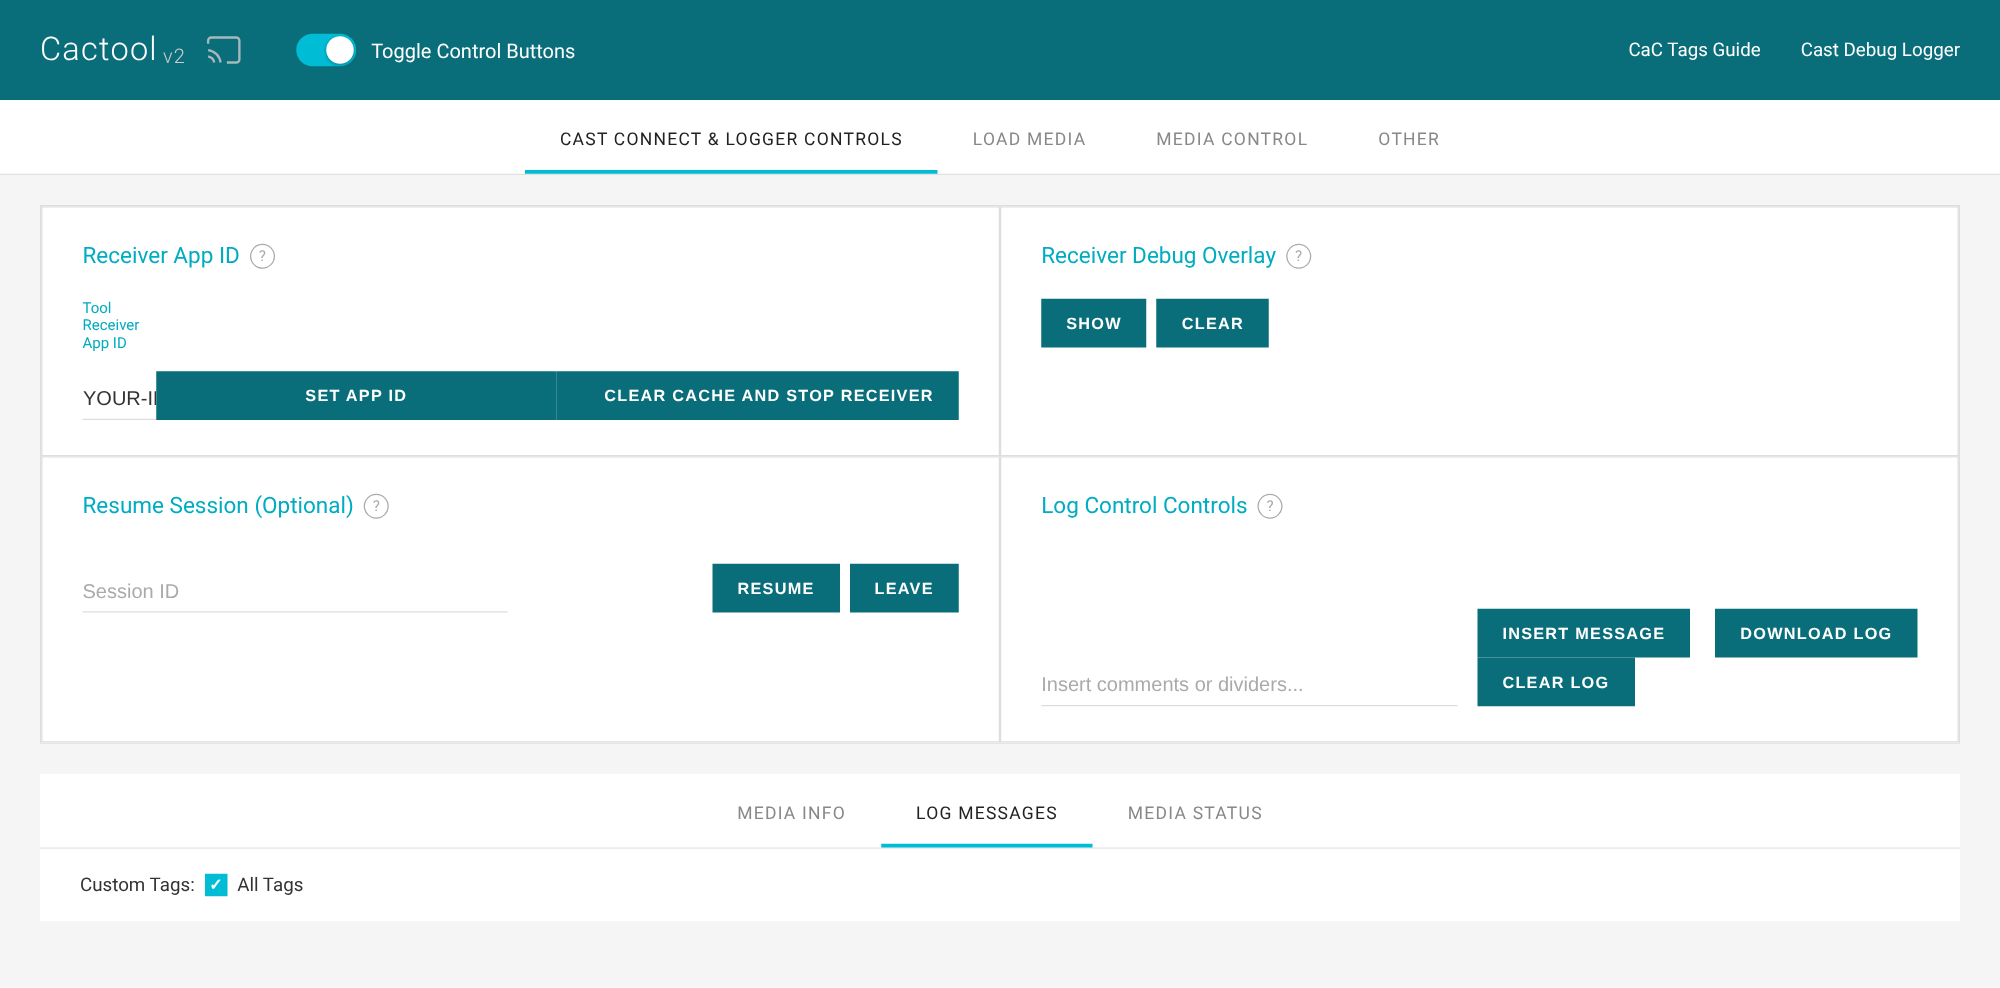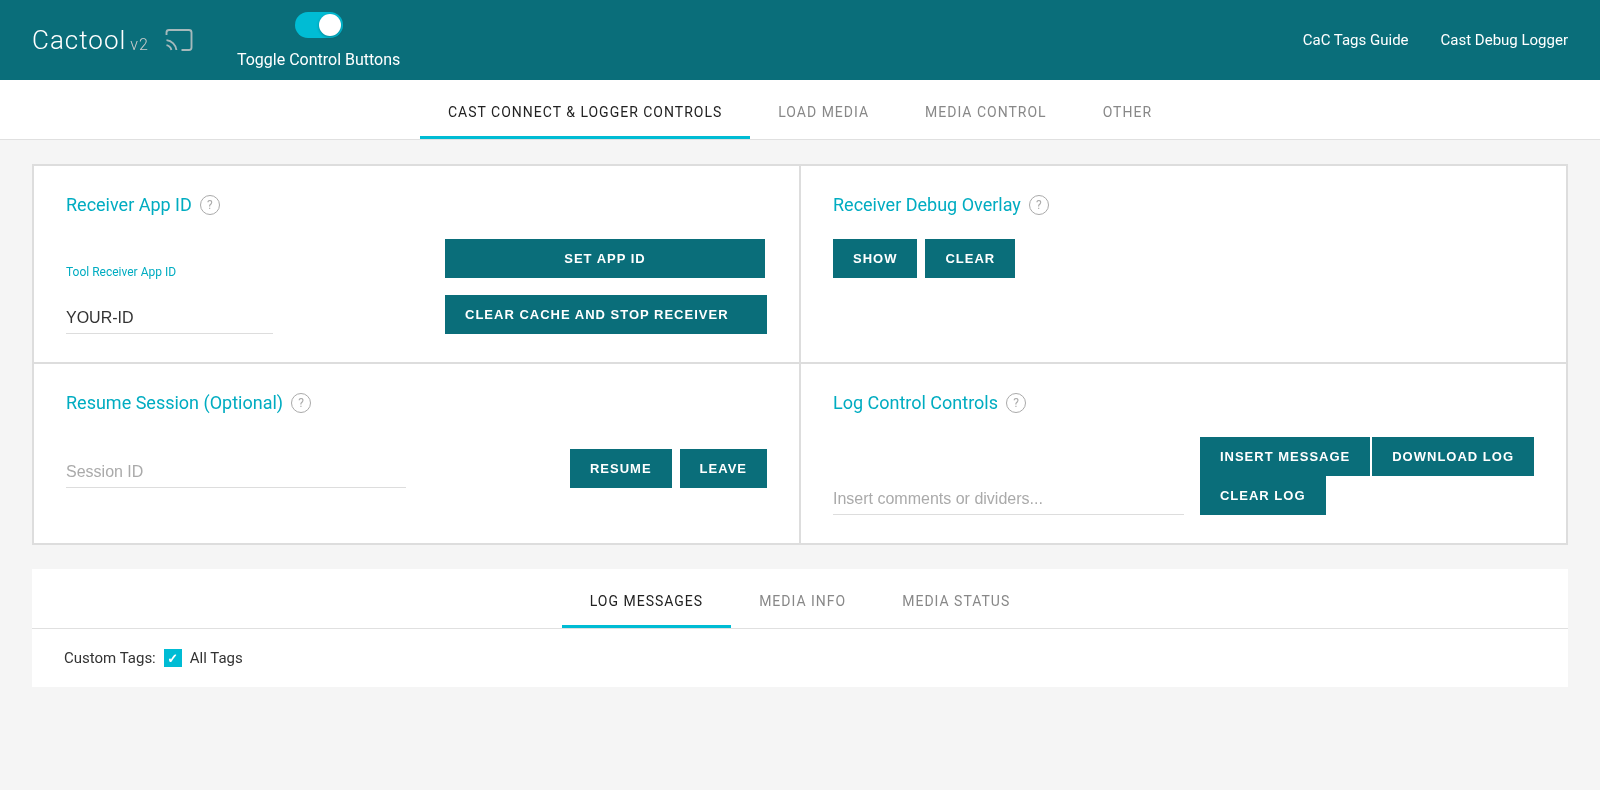--- a/index.html
+++ b/index.html
@@ -32,21 +32,20 @@
       width: 36px;
       height: 30px;
       margin-left: 12px;
       opacity: 0.8;
     }
     .toggle-section {
       display: flex;
       align-items: center;
       margin-left: 16px;
       gap: 12px;
-      flex-direction: column;
     }
     .toggle-switch {
       width: 48px;
       height: 26px;
       background: #00bcd4;
       border-radius: 13px;
       position: relative;
       cursor: pointer;
     }
     .toggle-switch::after {
@@ -174,23 +173,22 @@
     }
     .button-group-row {
       display: flex;
       gap: 8px;
       margin-top: 16px;
       align-items: flex-end;
     }
 
     .receiver-buttons {
       display: flex;
-      flex-direction: column;
       align-items: flex-start;
-      gap: 17px;
+      gap: 0;
     }
     .receiver-buttons .btn-primary {
       display: block;
       width: 320px;
       text-align: center;
       margin-top: 0;
     }
     .receiver-buttons .btn-primary:first-child {
       margin-bottom: 0;
     }
@@ -221,22 +219,23 @@
       gap: 16px;
     }
     .log-buttons {
       display: flex;
       flex-direction: column;
       gap: 0;
       align-items: flex-end;
     }
     .log-buttons-top {
       display: flex;
-      gap: 2px;
+      gap: 20px;
       margin-bottom: 0;
+      margin-top: 48px;
     }
 
     
     .bottom-tabs {
       margin-top: 24px;
       background: white;
       border-bottom: 1px solid #e0e0e0;
       display: flex;
       justify-content: center;
       padding-top: 8px;
@@ -325,21 +324,21 @@
         <span>Receiver App ID</span>
         <span class="help-icon">?</span>
       </div>
       <div class="card-body">
         <div>
           <div class="input-label">Tool Receiver App ID</div>
           <input class="text-input" type="text" value="YOUR-ID" style="">
         </div>
         <div class="receiver-buttons">
           <button class="btn-primary">SET APP ID</button>
-          <button class="btn-primary" style="margin-top:0; width:322px; text-align:left;">CLEAR CACHE AND STOP RECEIVER</button>
+          <button class="btn-primary" style="margin-top:0; width:322px; text-align:right;">CLEAR CACHE AND STOP RECEIVER</button>
         </div>
       </div>
     </div>
 
     <div class="card">
       <div class="card-title">
         <span>Receiver Debug Overlay</span>
         <span class="help-icon">?</span>
       </div>
       <div class="debug-buttons">
@@ -375,22 +374,22 @@
             <button class="btn-primary">DOWNLOAD LOG</button>
           </div>
           <button class="btn-primary" style="margin-top:0; align-self:flex-start;">CLEAR LOG</button>
         </div>
       </div>
     </div>
 
   </div>
 
   <nav class="bottom-tabs">
+    <div class="bottom-tab">MEDIA INFO</div>
     <div class="bottom-tab active">LOG MESSAGES</div>
-    <div class="bottom-tab">MEDIA INFO</div>
     <div class="bottom-tab">MEDIA STATUS</div>
   </nav>
 
   <div class="custom-tags-row">
     <span class="custom-tags-label">Custom Tags:</span>
     <div class="checkbox-teal"></div>
     <span class="all-tags-label">All Tags</span>
   </div>
 
 </div>

